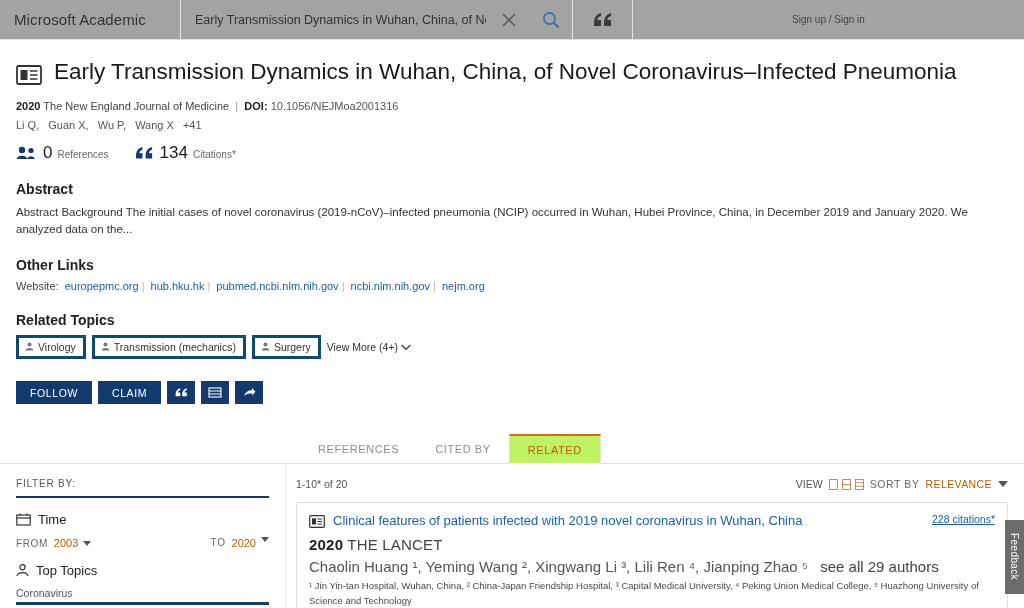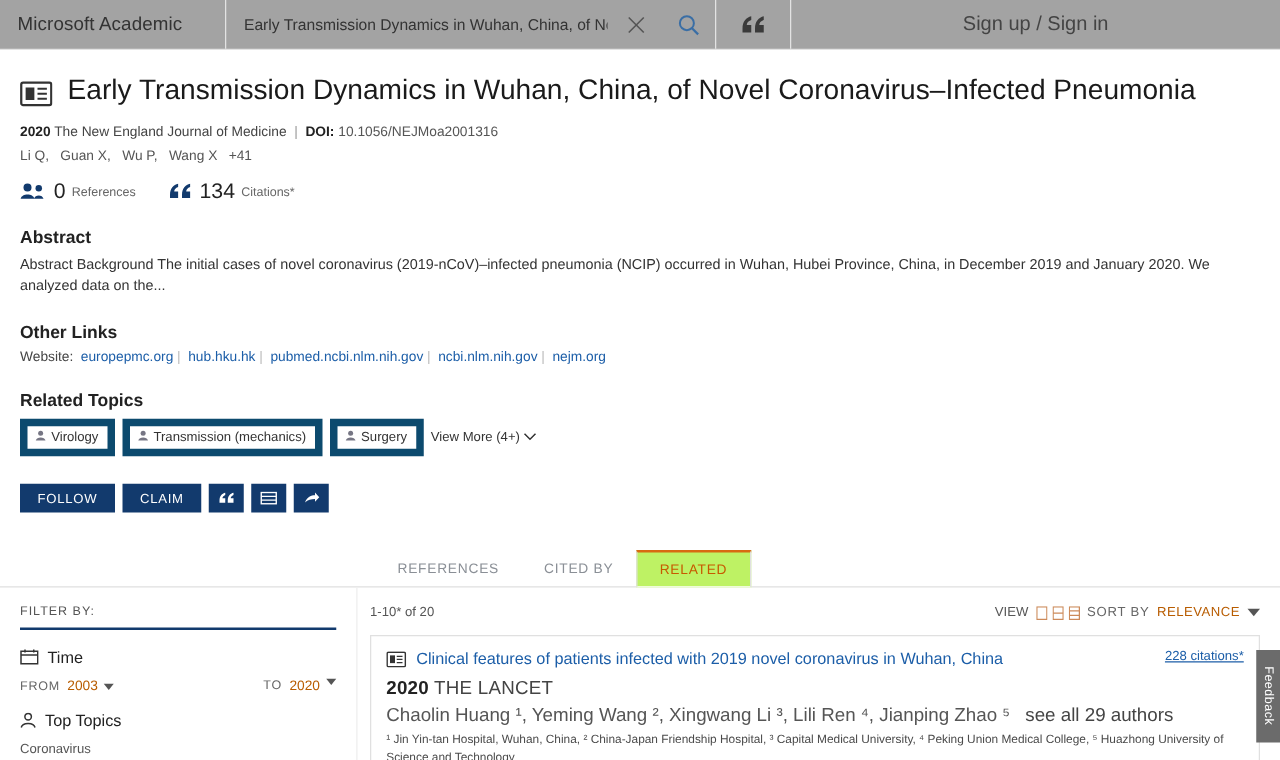--- a/index.html
+++ b/index.html
@@ -67,21 +67,21 @@
     border-right:1px solid #e3e3e3;
     color:#444;
     font-size:19px;
     cursor:pointer;
   }
   .account {
     flex:1;
     display:flex;
     align-items:center;
     justify-content:center;
-    font-size:16px;
+    font-size:10px;
     color:#444;
     cursor:pointer;
   }
 
   
   .paper {
     padding:18px 16px 0 16px;
   }
   .title-row { display:flex; align-items:flex-start; }
   .title-icon {
@@ -136,21 +136,21 @@
     color:#333;
     line-height:1.45;
     max-width:960px;
   }
   .links { font-size:11px; color:#444; }
   .links a { color:#1c5ea8; text-decoration:none; margin:0 3px; }
   .links .pipe { color:#bbb; }
 
   .topics { display:flex; align-items:center; gap:6px; margin-top:4px; }
   .chip {
-    border:6px solid #0c4a6e;
+    border:3px solid #0c4a6e;
     background:#fff;
     color:#333;
     font-size:10.5px;
     padding:3px 7px 3px 6px;
     display:flex;
     align-items:center;
     gap:4px;
     cursor:pointer;
   }
   .chip svg { opacity:.8; }

